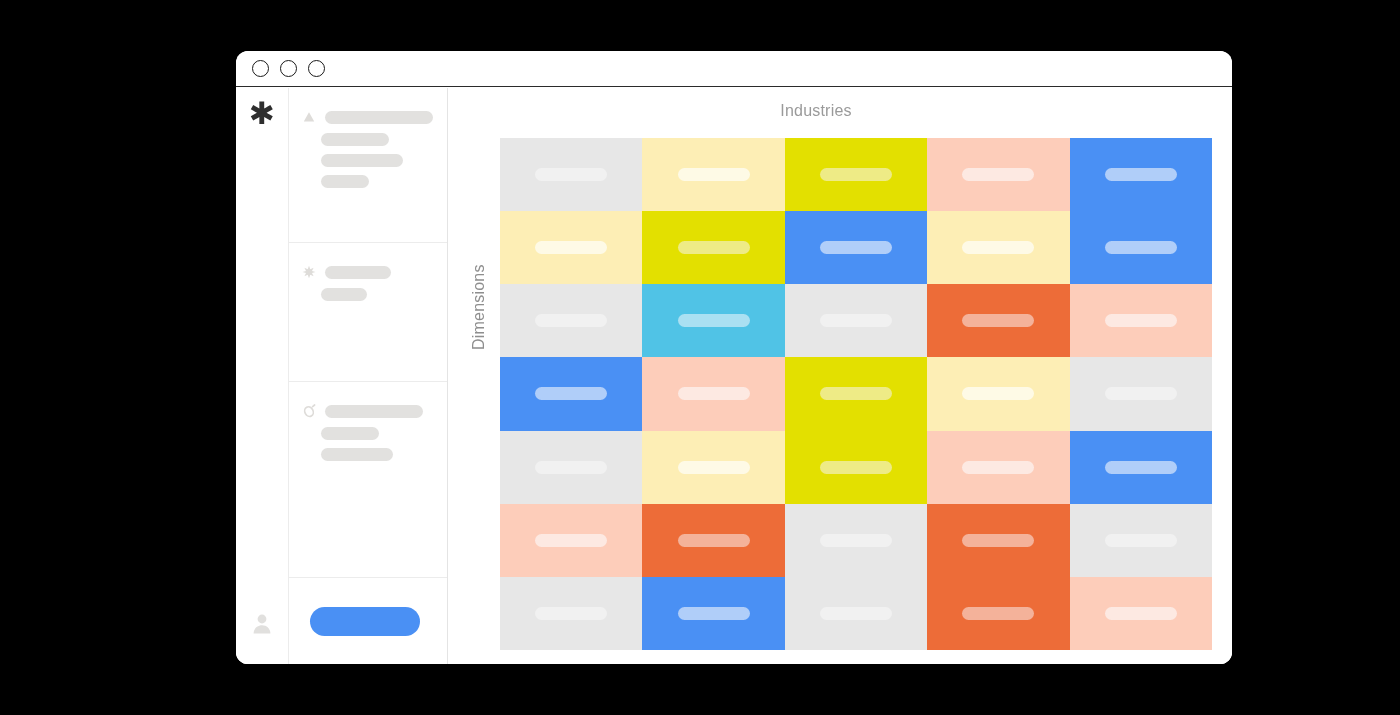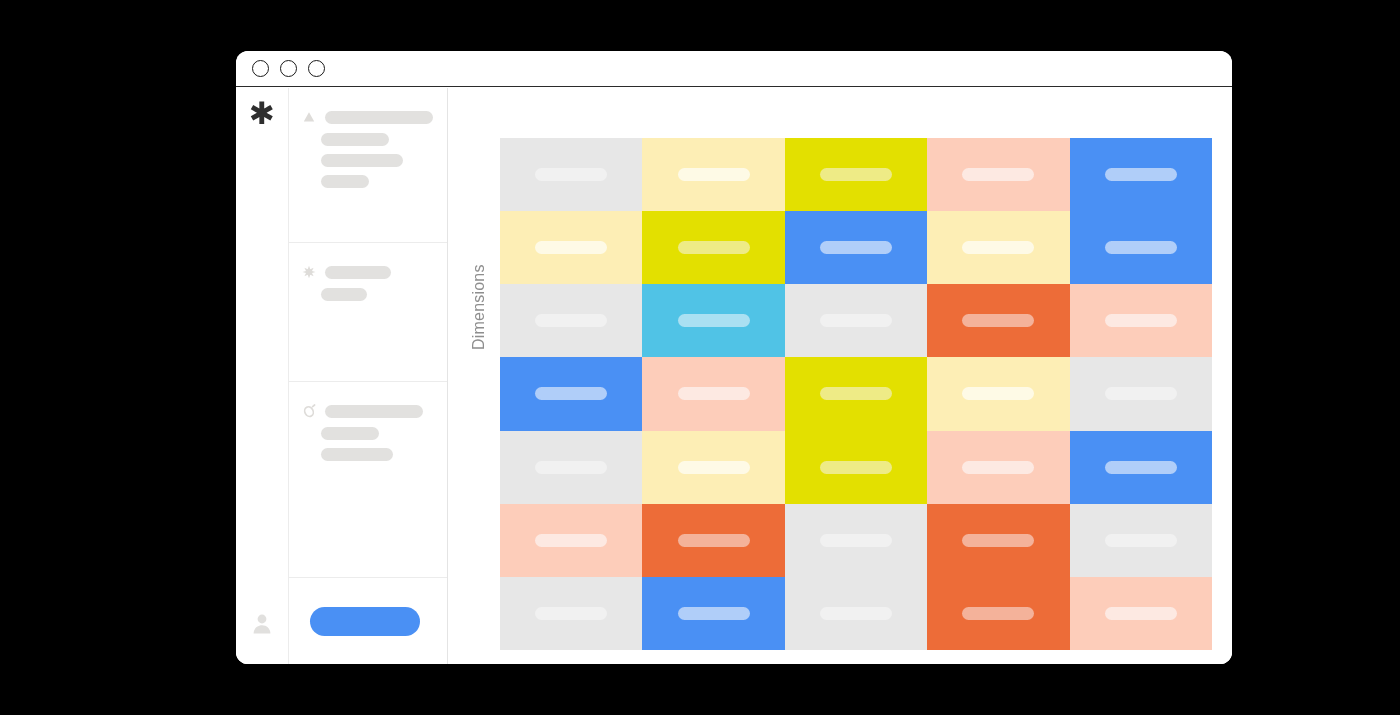--- a/index.html
+++ b/index.html
@@ -250,20 +250,21 @@
             <span class="skel" style="width:72px"></span>
           </div>
         </div>
 
         <div class="sb-foot">
           <button class="cta"></button>
         </div>
       </div>
 
       <div class="main">
+        <div class="chart-title">Industries</div>
         <div class="ylabel">Dimensions</div>
         <div class="grid">
             <div class="cell" style="background: rgb(231, 231, 231);">
               <span class="bar" style="background: rgb(241, 241, 241);"></span>
             </div>
             <div class="cell" style="background: rgb(253, 238, 181);">
               <span class="bar" style="background: rgb(254, 250, 230);"></span>
             </div>
             <div class="cell" style="background: rgb(227, 224, 0);">
               <span class="bar" style="background: rgb(238, 235, 134);"></span>

